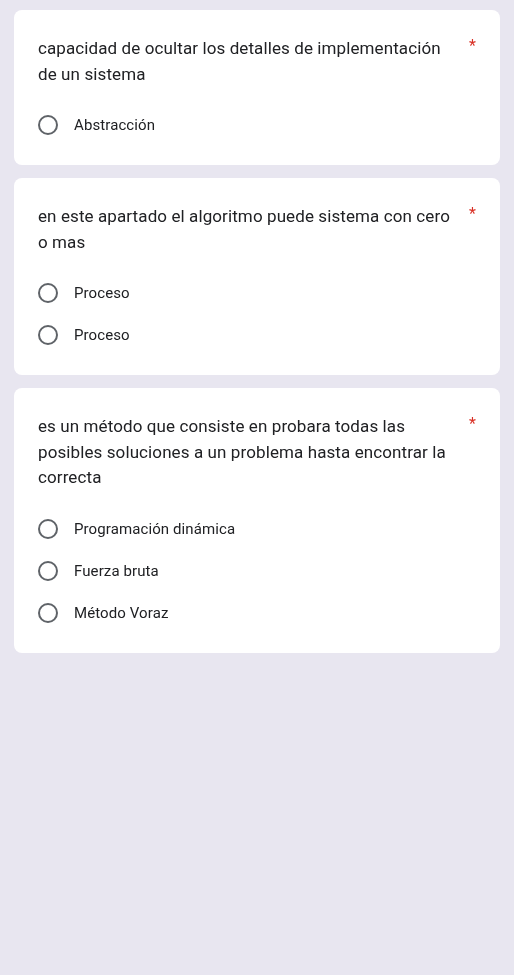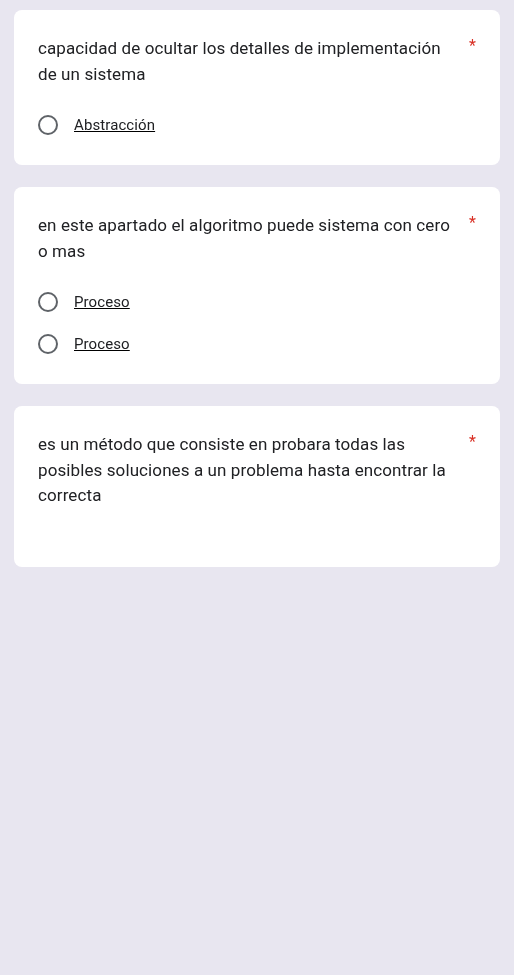--- a/index.html
+++ b/index.html
@@ -10,21 +10,21 @@
     body {
       background-color: #e8e6f0;
       font-family: Roboto, Arial, sans-serif;
       padding: 10px 14px;
       width: 514px;
     }
     .question-card {
       background-color: #ffffff;
       border-radius: 8px;
       padding: 26px 24px 30px 24px;
-      margin-bottom: 22px;
+      margin-bottom: 13px;
     }
     .question-header {
       display: flex;
       align-items: flex-start;
       margin-bottom: 28px;
     }
     .question-text {
       font-size: 17px;
       color: #202124;
       line-height: 1.5;
@@ -35,21 +35,20 @@
       color: #d93025;
       font-size: 16px;
       margin-left: 8px;
       line-height: 1;
       padding-top: 2px;
     }
     .options-list {
       display: flex;
       flex-direction: column;
       gap: 22px;
-      text-decoration: underline;
     }
     .option-row {
       display: flex;
       align-items: center;
       gap: 16px;
       cursor: pointer;
     }
     .radio-circle {
       width: 20px;
       height: 20px;
@@ -94,13 +93,27 @@
       <div class="option-label">Proceso</div>
     </div>
   </div>
 </div>
 
 <div class="question-card">
   <div class="question-header">
     <div class="question-text">es un método que consiste en probara todas las posibles soluciones a un problema hasta encontrar la correcta</div>
     <div class="required-asterisk">*</div>
   </div>
+  <div class="options-list">
+    <div class="option-row">
+      <div class="radio-circle"></div>
+      <div class="option-label">Programación dinámica</div>
+    </div>
+    <div class="option-row">
+      <div class="radio-circle"></div>
+      <div class="option-label">Fuerza bruta</div>
+    </div>
+    <div class="option-row">
+      <div class="radio-circle"></div>
+      <div class="option-label">Método Voraz</div>
+    </div>
+  </div>
 </div>
 
 </body></html>

